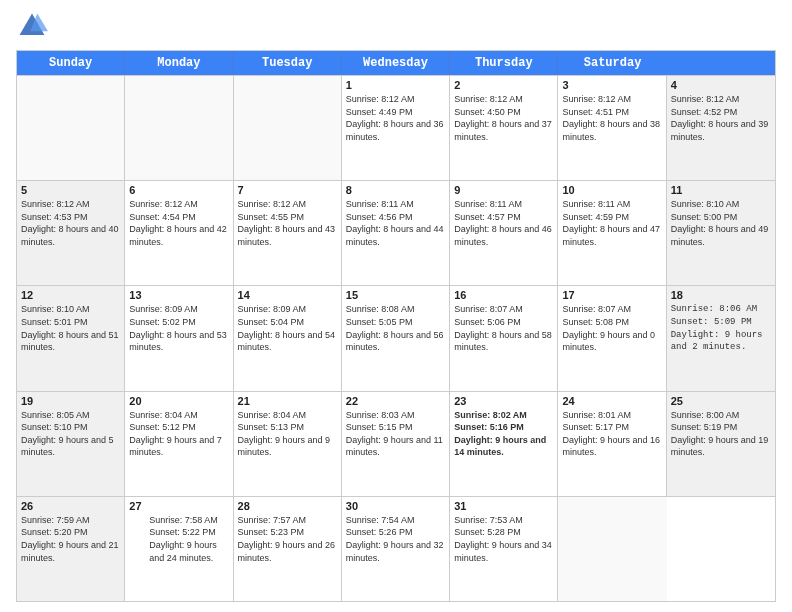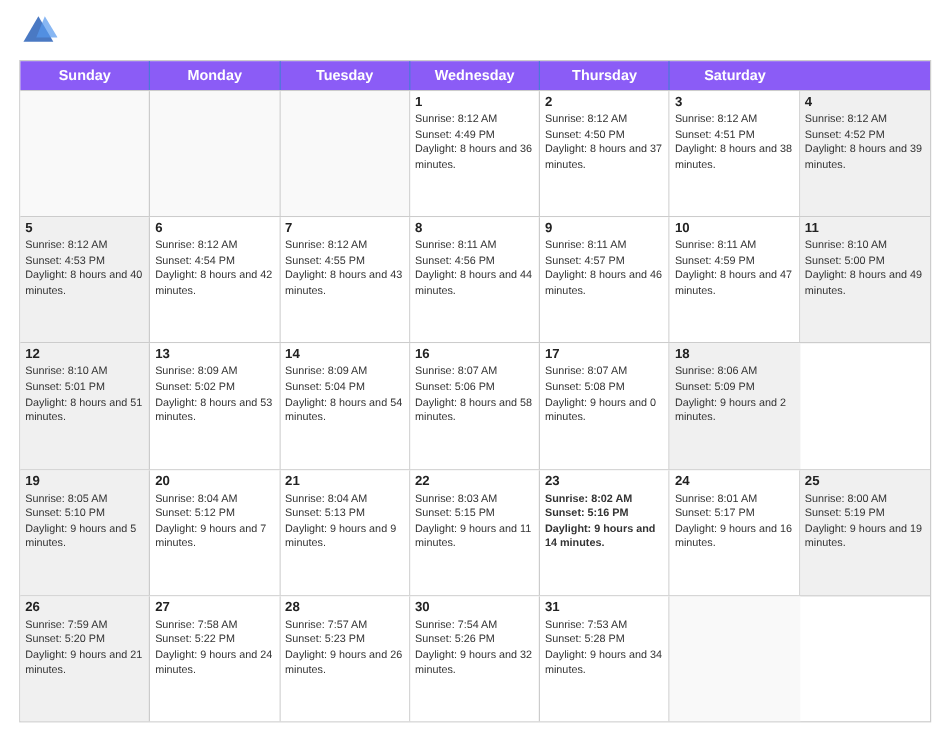--- a/index.html
+++ b/index.html
@@ -57,21 +57,22 @@
     }
     .calendar {
       flex: 1;
       display: flex;
       flex-direction: column;
       border: 1px solid #ccc;
     }
     .cal-header {
       display: grid;
       grid-template-columns: repeat(7, 1fr);
-      background: #8b5cf6;
+      background: #3b82f6;
+      font-family: Liberation Mono, monospace;
     }
     .cal-header-cell {
       color: #fff;
       font-size: 12px;
       font-weight: bold;
       text-align: center;
       padding: 5px 2px;
       border-right: 1px solid #4a7ad8;
     }
     .cal-header-cell:last-child { border-right: none; text-align: center; }
@@ -229,34 +230,40 @@
 Sunset: 5:02 PM
 Daylight: 8 hours and 53 minutes.</div>
           </div>
           <div class="cal-cell">
             <div class="cell-date">14</div>
             <div class="cell-info" style="white-space: pre-line;">Sunrise: 8:09 AM
 Sunset: 5:04 PM
 Daylight: 8 hours and 54 minutes.</div>
           </div>
           <div class="cal-cell">
+            <div class="cell-date">15</div>
+            <div class="cell-info" style="white-space: pre-line;">Sunrise: 8:08 AM
+Sunset: 5:05 PM
+Daylight: 8 hours and 56 minutes.</div>
+          </div>
+          <div class="cal-cell">
             <div class="cell-date">16</div>
             <div class="cell-info" style="white-space: pre-line;">Sunrise: 8:07 AM
 Sunset: 5:06 PM
 Daylight: 8 hours and 58 minutes.</div>
           </div>
           <div class="cal-cell">
             <div class="cell-date">17</div>
             <div class="cell-info" style="white-space: pre-line;">Sunrise: 8:07 AM
 Sunset: 5:08 PM
 Daylight: 9 hours and 0 minutes.</div>
           </div>
           <div class="cal-cell shaded">
             <div class="cell-date">18</div>
-            <div class="cell-info" style="white-space: pre-line;">Sunrise: 8:06 AM
+            <div class="cell-info" style="white-space: pre-line; font-family: Liberation Mono, monospace;">Sunrise: 8:06 AM
 Sunset: 5:09 PM
 Daylight: 9 hours and 2 minutes.</div>
           </div>
         </div>
         <div class="cal-row">
           <div class="cal-cell shaded">
             <div class="cell-date">19</div>
             <div class="cell-info" style="white-space: pre-line;">Sunrise: 8:05 AM
 Sunset: 5:10 PM
 Daylight: 9 hours and 5 minutes.</div>
@@ -300,21 +307,21 @@
         </div>
         <div class="cal-row">
           <div class="cal-cell shaded">
             <div class="cell-date">26</div>
             <div class="cell-info" style="white-space: pre-line;">Sunrise: 7:59 AM
 Sunset: 5:20 PM
 Daylight: 9 hours and 21 minutes.</div>
           </div>
           <div class="cal-cell">
             <div class="cell-date">27</div>
-            <div class="cell-info" style="white-space: pre-line;">Sunrise: 7:58 AM
+            <div class="cell-info" style="white-space: pre-line; margin-left: 20px;">Sunrise: 7:58 AM
 Sunset: 5:22 PM
 Daylight: 9 hours and 24 minutes.</div>
           </div>
           <div class="cal-cell">
             <div class="cell-date">28</div>
             <div class="cell-info" style="white-space: pre-line;">Sunrise: 7:57 AM
 Sunset: 5:23 PM
 Daylight: 9 hours and 26 minutes.</div>
           </div>
           <div class="cal-cell">

